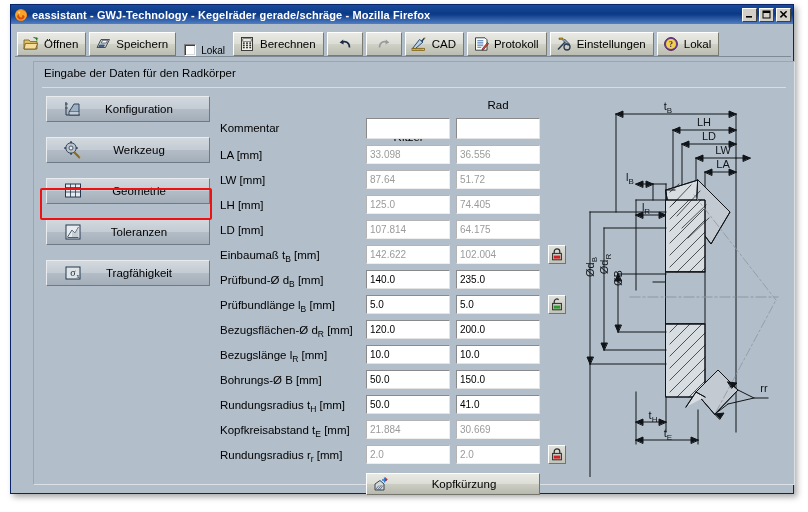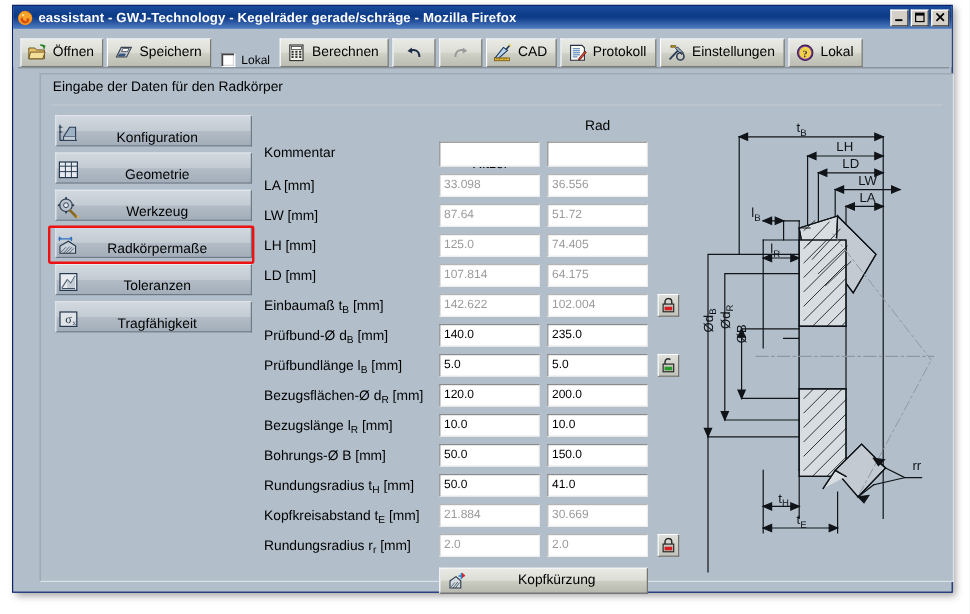--- a/index.html
+++ b/index.html
@@ -115,26 +115,26 @@
     left: 8px; top: 25px; width: 744px; height: 1px;
     background: #7e8a96;
     border-bottom: 1px solid #d6dde3;
   }
 
   
   .sidebar { position: absolute; left: 12px; top: 34px; width: 164px; }
   .sbtn {
     position: relative;
     height: 26px;
-    margin-bottom: 5px;
+    margin-bottom: 15px;
     background: linear-gradient(to bottom, #d2d8de 0%, #c3cbd3 50%, #b3bcc6 52%, #a3aeba 100%);
     border: 1px solid;
     border-color: #e8ecef #6e7a86 #6e7a86 #e8ecef;
-    display: flex; align-items: flex-end;
-    padding-left: 0;
+    display: flex; align-items: center;
+    padding-left: 16px;
     cursor: default;
   }
   .sbtn .sico { width: 20px; height: 20px; flex: 0 0 20px; position: relative; }
   .sbtn .slabel {
     flex: 1 1 auto; text-align: center;
     font-size: 11.5px; color: #000;
     padding-right: 14px;
   }
 
   
@@ -379,30 +379,20 @@
             <span class="sico">
               <svg width="20" height="20" viewBox="0 0 20 20">
                 <path d="M3 16 h14" stroke="#24384f" stroke-width="1"></path>
                 <path d="M3 3 v13" stroke="#24384f" stroke-width="1"></path>
                 <path d="M6 13 L11 5 L16 5 L16 13 Z" fill="#9fb2c4" stroke="#24384f" stroke-width="0.9"></path>
                 <path d="M6 13 L6 16 L16 16 L16 13" fill="#c3ccd6" stroke="#24384f" stroke-width="0.8"></path>
                 <path d="M2 5 L5 5 M2 9 L5 9" stroke="#24384f" stroke-width="0.8"></path>
               </svg>
             </span>
             <span class="slabel">Konfiguration</span>
-          </div>
-
-          <div class="sbtn">
-            <span class="sico">
-              <svg width="20" height="20" viewBox="0 0 20 20">
-                <rect x="2.5" y="3" width="15" height="13" fill="#e7ebef" stroke="#24384f" stroke-width="1"></rect>
-                <path d="M2.5 6.5 H17.5 M7.5 3 V16 M12.5 3 V16 M2.5 11 H17.5" stroke="#24384f" stroke-width="0.8"></path>
-              </svg>
-            </span>
-            <span class="slabel">Geometrie</span>
           </div>
 
           <div class="sbtn">
             <span class="sico">
               <svg width="20" height="20" viewBox="0 0 20 20">
                 <circle cx="8" cy="8" r="5.2" fill="#b9c3cd" stroke="#2c3c4f" stroke-width="0.9"></circle>
                 <circle cx="8" cy="8" r="2" fill="#e9edf1" stroke="#2c3c4f" stroke-width="0.8"></circle>
                 <g fill="#2c3c4f">
                     <rect x="7.3" y="1.2" width="1.5" height="2"></rect>
                     <rect x="7.3" y="12.8" width="1.5" height="2"></rect>
@@ -412,31 +402,27 @@
                 <path d="M11 12 L17 18" stroke="#8a6a20" stroke-width="2.2"></path>
                 <path d="M16 16.5 L18.6 19 L19 17 Z" fill="#d8b04a"></path>
               </svg>
             </span>
             <span class="slabel">Werkzeug</span>
           </div>
 
           <div class="sbtn">
             <span class="sico">
               <svg width="20" height="20" viewBox="0 0 20 20">
-                <path d="M2.5 5 H12.5" stroke="#2f6fc0" stroke-width="1"></path>
-                <path d="M2.5 3.2 V6.8 M12.5 3.2 V6.8" stroke="#2f6fc0" stroke-width="1"></path>
-                <path d="M4 5 L2.5 5 L4 4 M11 5 L12.5 5 L11 4" stroke="#2f6fc0" stroke-width="0.9" fill="none"></path>
-                <path d="M3 17 L3 11 L10 7 L16 11 L16 17 Z" fill="#c9d2db" stroke="#243444" stroke-width="0.9"></path>
-                <g stroke="#243444" stroke-width="0.6">
-                    <path d="M4 16 L8 12M6 17 L11 11.5M8 17 L13 12M10.5 17 L14.5 13"></path>
-                  </g>
+                <rect x="2.5" y="3" width="15" height="13" fill="#e7ebef" stroke="#24384f" stroke-width="1"></rect>
+                <path d="M2.5 6.5 H17.5 M7.5 3 V16 M12.5 3 V16 M2.5 11 H17.5" stroke="#24384f" stroke-width="0.8"></path>
               </svg>
             </span>
-            <span class="slabel">Radkörpermaße</span>
-          </div>
+            <span class="slabel">Geometrie</span>
+          </div>
+
 
           <div class="sbtn">
             <span class="sico">
               <svg width="20" height="20" viewBox="0 0 20 20">
                 <rect x="3" y="3" width="14" height="14" fill="#e8ecef" stroke="#24384f" stroke-width="1"></rect>
                 <path d="M4.5 15 L9 8 L12 11 L15.5 5" fill="none" stroke="#4a5a6a" stroke-width="1"></path>
                 <path d="M4.5 15.5 L15.5 15.5" stroke="#24384f" stroke-width="0.8"></path>
                 <path d="M9 8 L12 11 L15.5 5 L15.5 15 L9 15 Z" fill="#b7c1cb" opacity="0.7"></path>
               </svg>
             </span>

